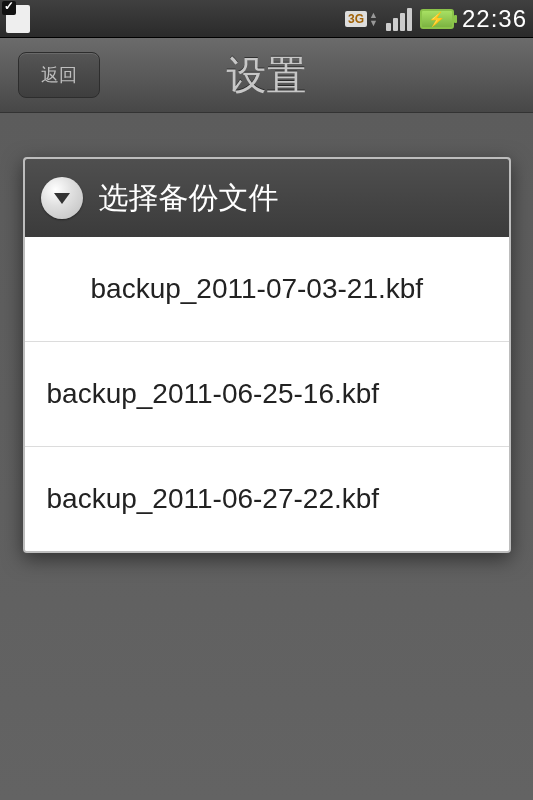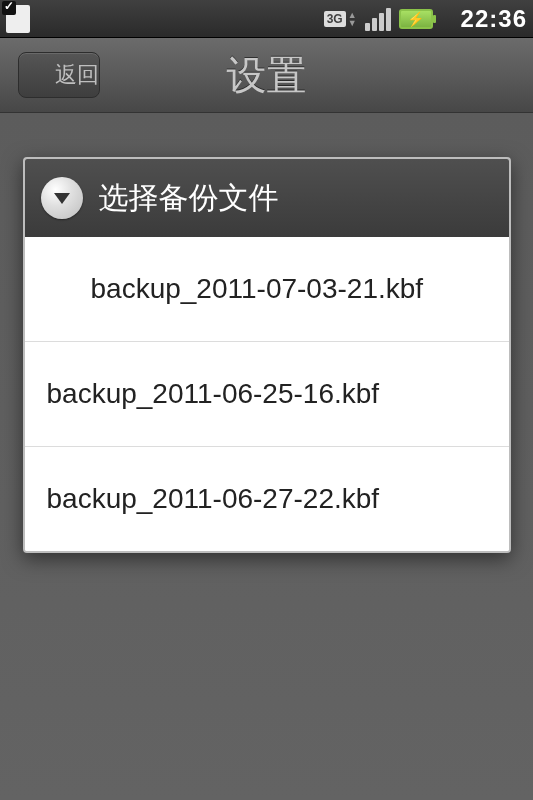--- a/index.html
+++ b/index.html
@@ -22,24 +22,23 @@
     color: #fff;
   }
   .statusbar-left, .statusbar-right {
     display: flex;
     align-items: center;
     gap: 6px;
   }
   .statusbar-right { gap: 8px; }
   .time {
     font-size: 24px;
-    font-weight: bold;
+    font-weight: normal;
     color: #fff;
     letter-spacing: 1px;
-    margin-left: 20px;
   }
 
   
   .notif-icon {
     width: 24px; height: 28px;
     background: #eee;
     border-radius: 2px;
     position: relative;
   }
   .notif-icon::before {
@@ -55,21 +54,21 @@
     position: absolute;
     top: -6px; left: -2px;
     color: #fff;
     font-size: 12px;
     font-weight: bold;
   }
 
   
   .threeg {
     background: #ddd;
-    color: #404040;
+    color: #a16207;
     font-size: 12px;
     font-weight: bold;
     padding: 2px 3px;
     border-radius: 2px;
     line-height: 1;
     position: relative;
     text-align: center;
   }
   .threeg-arrows {
     display: inline-block;
@@ -130,22 +129,22 @@
     padding: 0 18px;
   }
   .back-btn {
     width: 82px;
     height: 46px;
     border-radius: 8px;
     background: linear-gradient(to bottom,#555 0%,#3e3e3e 100%);
     border: 1px solid #2d2d2d;
     box-shadow: inset 0 1px 0 rgba(255,255,255,0.12);
     color: #bfbfbf;
-    font-size: 22px;
-    display:flex; align-items:center; justify-content:flex-end;
+    font-size: 18px;
+    display:flex; align-items:center; justify-content:center;
     cursor: pointer;
   }
   .header-title {
     position: absolute;
     left: 50%;
     transform: translateX(-50%);
     color: #c7c7c7;
     font-size: 40px;
     text-shadow: 0 -1px 0 rgba(0,0,0,0.5);
   }

